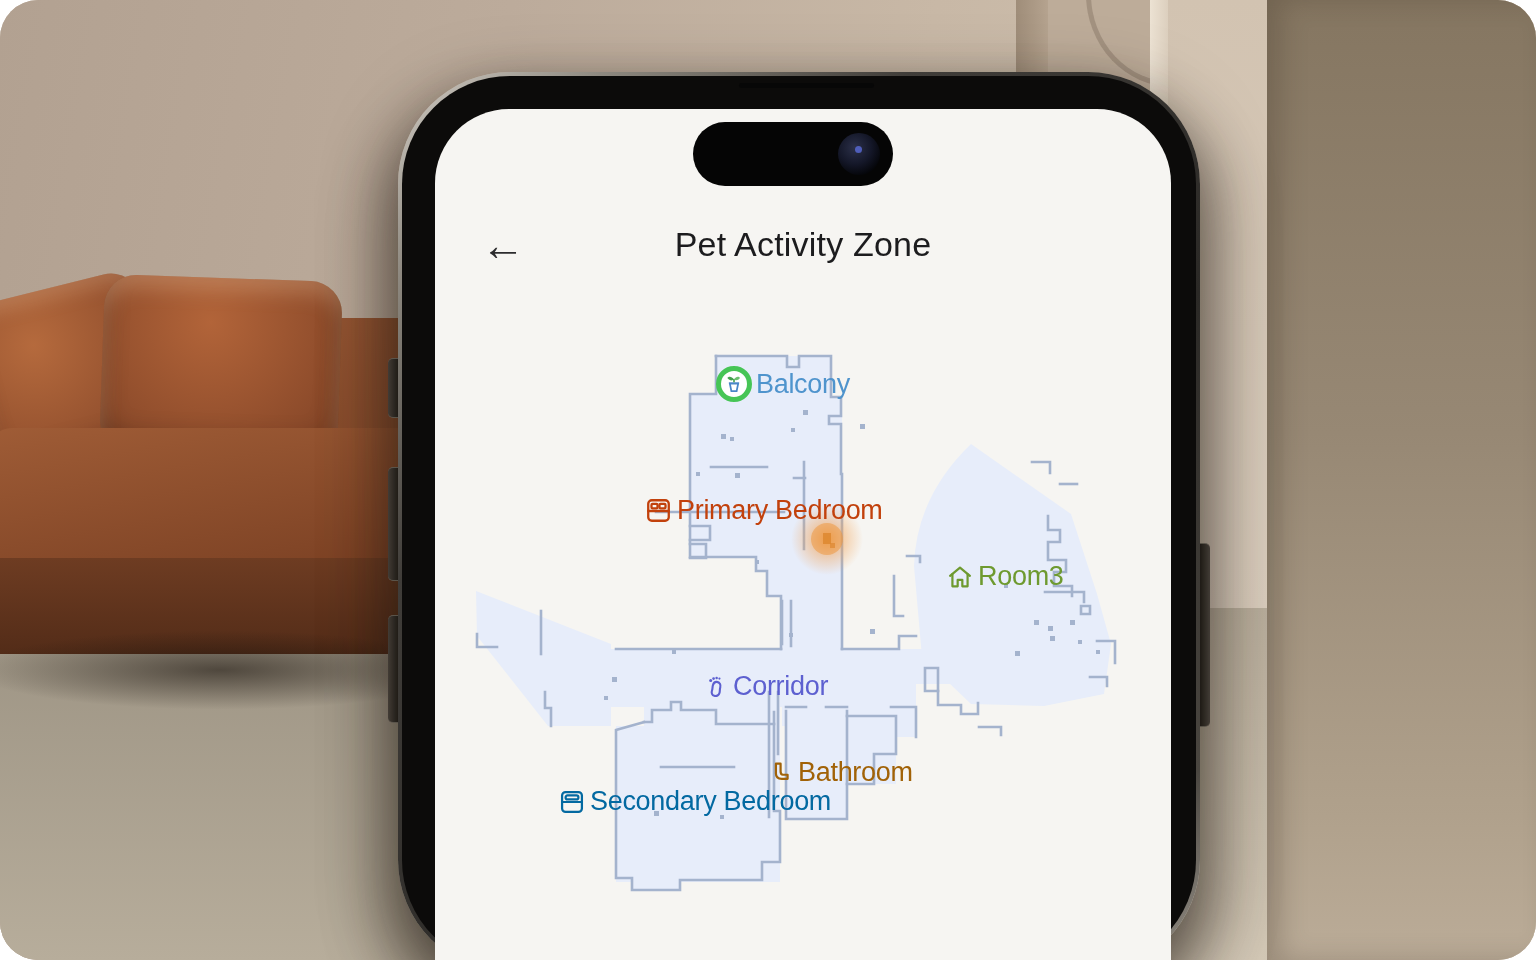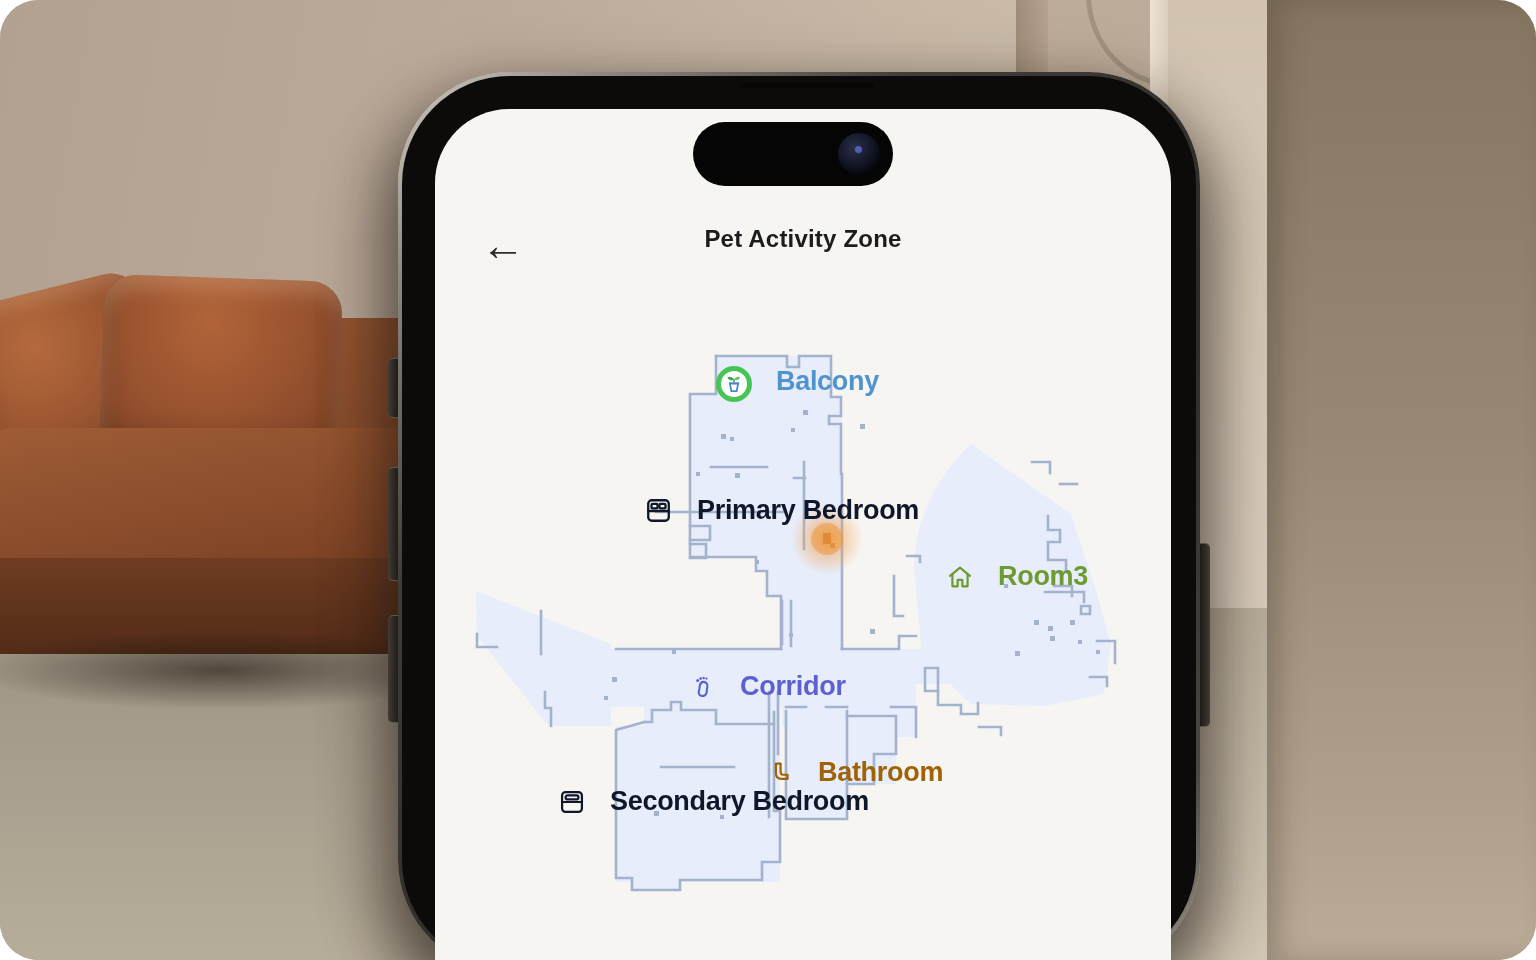--- a/index.html
+++ b/index.html
@@ -53,29 +53,29 @@
   .screen{position:absolute;left:33px;top:33px;width:736px;height:867px;border-radius:74px 74px 0 0;
       background:#f6f5f2;overflow:hidden;}
   .island{position:absolute;left:258px;top:13px;width:200px;height:64px;border-radius:33px;background:#050505;}
   .camera{position:absolute;right:13px;top:11px;width:42px;height:42px;border-radius:50%;
       background:radial-gradient(circle at 40% 35%,#2b3049 0%,#141728 45%,#05060a 75%);}
   .camera i{position:absolute;left:17px;top:13px;width:7px;height:7px;border-radius:50%;background:#5a6cd8;opacity:.8;}
 
   
   .back-btn{position:absolute;left:38px;top:108px;width:60px;height:56px;display:flex;align-items:center;
       justify-content:center;font-size:44px;color:#2c2c2e;cursor:pointer;}
-  .screen-title{position:absolute;left:0;top:116px;width:100%;text-align:center;font-size:24px;
-      font-weight:700;color:#1c1c1e;letter-spacing:.2px;}
+  .screen-title{position:absolute;left:0;top:116px;width:100%;text-align:center;font-size:34px;
+      font-weight:400;color:#1c1c1e;letter-spacing:.2px;}
   .map-svg{position:absolute;left:9px;top:225px;width:700px;height:560px;}
 
-  .map-label{position:absolute;display:flex;gap:24px;font-weight:700;
+  .map-label{position:absolute;display:flex;align-items:center;gap:4px;font-weight:400;
       font-size:27px;letter-spacing:-.3px;white-space:nowrap;}
   .map-label .ric{display:flex;align-items:center;justify-content:center;}
-  .c-balcony{color:#4f94cd}.c-primary{color:#0f172a}.c-room3{color:#6e9a2f}
-  .c-corridor{color:#5d60d0}.c-bathroom{color:#a16207}.c-secondary{color:#0f172a}
+  .c-balcony{color:#4f94cd}.c-primary{color:#c2410c}.c-room3{color:#6e9a2f}
+  .c-corridor{color:#5d60d0}.c-bathroom{color:#a16207}.c-secondary{color:#0369a1}
   .badge{width:36px;height:36px;border-radius:50%;background:#fff;border:5px solid #46c556;
       display:flex;align-items:center;justify-content:center;box-sizing:border-box;}
 </style>
 </head>
 <body>
 
 <div class="page">
 
   <div class="bg">
     <div class="pilaster"></div>
@@ -226,21 +226,21 @@
         <div class="map-label c-room3" style="left:511px;top:452px">
           <span class="ric">
             <svg width="28" height="28" viewBox="0 0 24 24" stroke="currentColor" fill="none" stroke-width="1.9" stroke-linecap="round" stroke-linejoin="round">
               <path d="M3.5,11 L12,4 L20.5,11"></path>
               <path d="M5.5,9.6 V20 H10 V14.5 H14 V20 H18.5 V9.6"></path>
             </svg>
           </span>
           <span>Room3</span>
         </div>
 
-        <div class="map-label c-corridor" style="left:253px;top:562px">
+        <div class="map-label c-corridor" style="left:266px;top:562px">
           <span class="ric">
             <svg width="28" height="28" viewBox="0 0 24 24">
               <path d="M13.6,7.6 C16,7.9 17.2,10 16.5,12.4 C16,14.1 16.3,15.3 15.9,16.9 C15.4,19 13.3,20.2 11.4,19.6 C9.5,19 8.7,17 9.4,15.2 C10,13.7 9.7,12.3 10.2,10.5 C10.7,8.7 12.1,7.4 13.6,7.6 Z" fill="none" stroke="currentColor" stroke-width="1.8"></path>
               <circle cx="8.3" cy="6.4" r="1.3" fill="currentColor"></circle>
               <circle cx="10.8" cy="4.8" r="1.15" fill="currentColor"></circle>
               <circle cx="13.4" cy="4.2" r="1.05" fill="currentColor"></circle>
               <circle cx="15.8" cy="4.8" r="0.95" fill="currentColor"></circle>
             </svg>
           </span>
           <span>Corridor</span>

